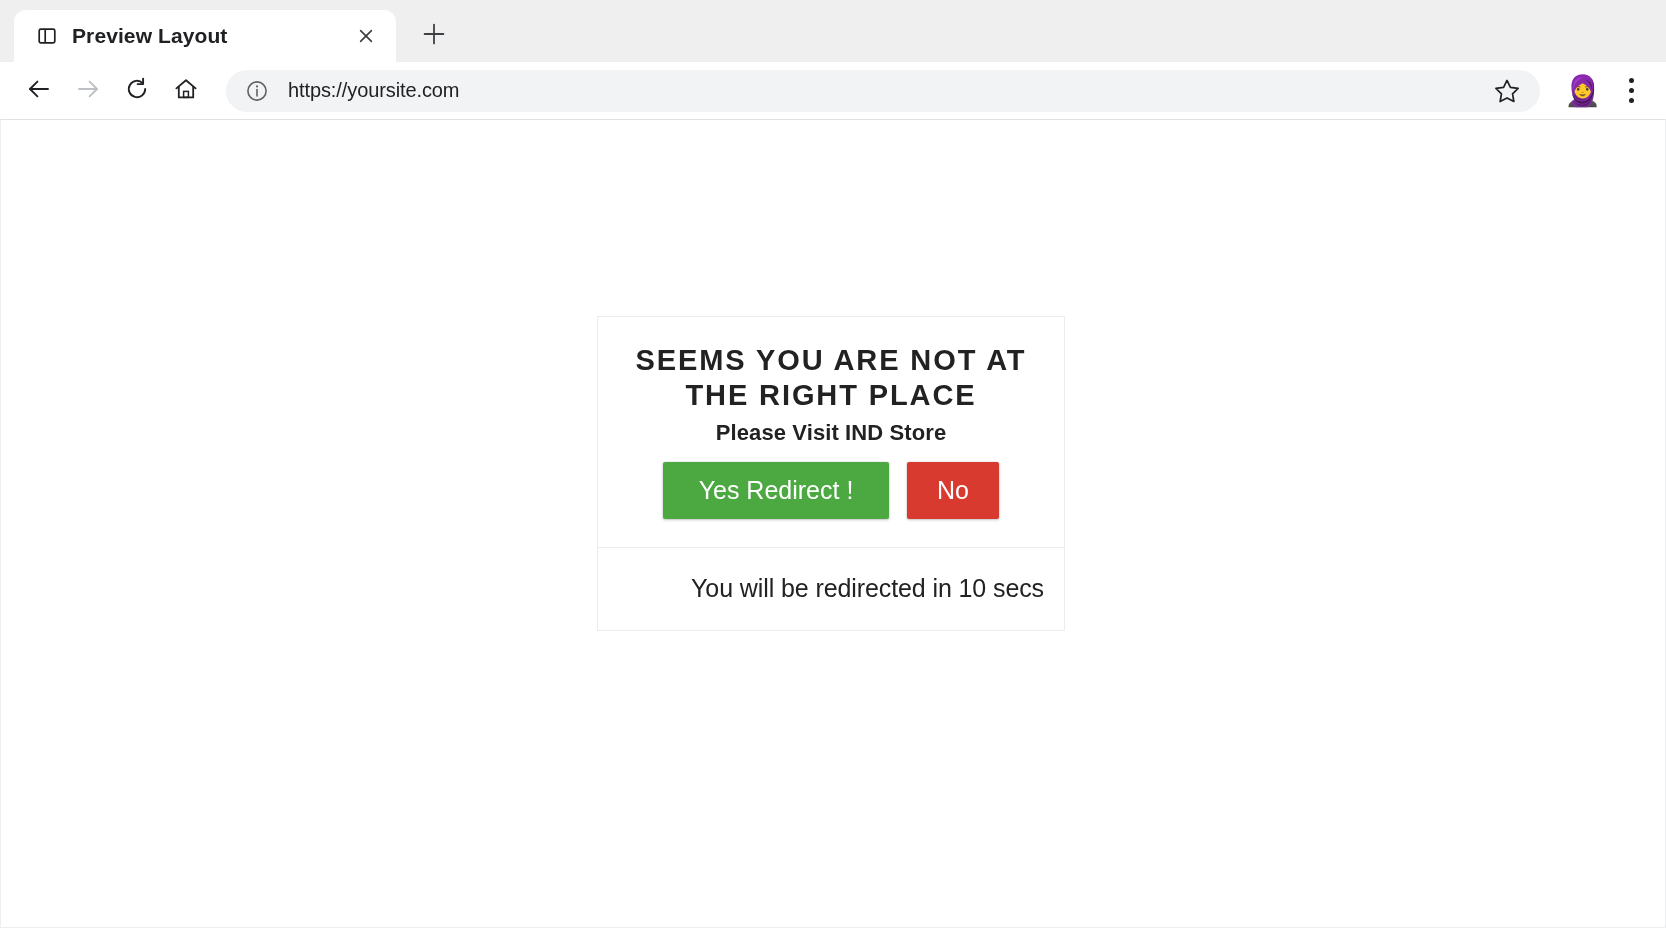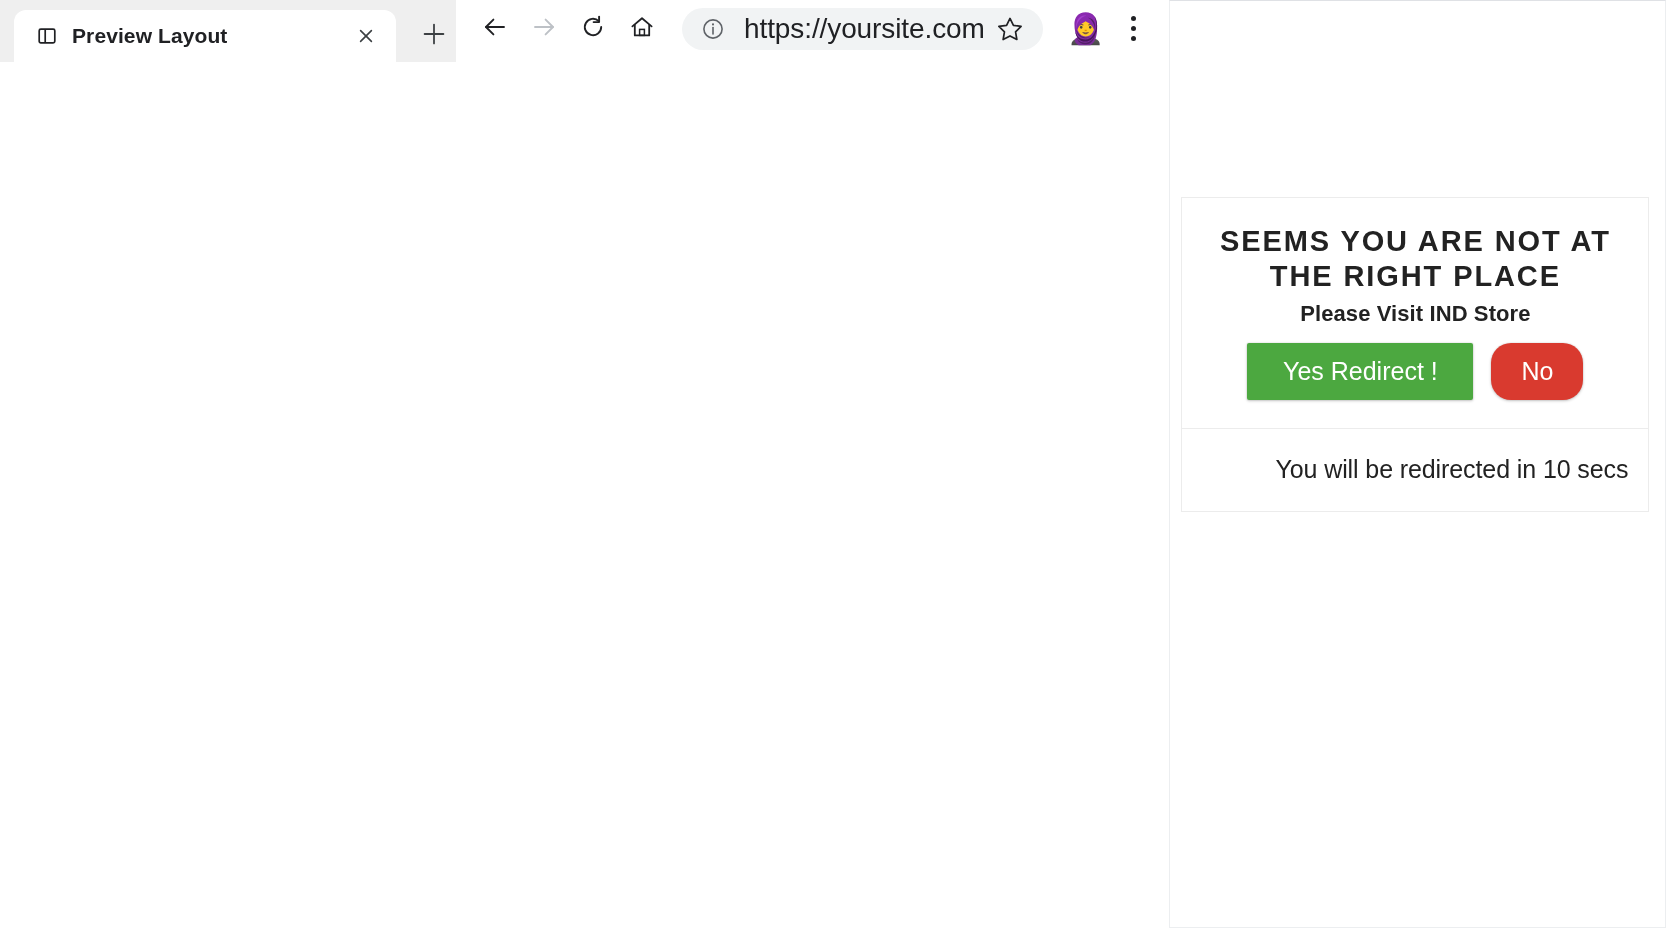--- a/index.html
+++ b/index.html
@@ -14,20 +14,21 @@
     overflow: hidden;
     font-family: "Liberation Sans", sans-serif;
     -webkit-font-smoothing: antialiased;
   }
 
   
   .browser {
     width: 1666px;
     height: 928px;
     display: flex;
+    flex-direction: column;
     background: #ffffff;
     box-sizing: border-box;
   }
 
   
   .tabstrip {
     height: 62px;
     background: #efefef;
     display: flex;
     align-items: flex-end;
@@ -125,21 +126,21 @@
     height: 26px;
     flex: 0 0 26px;
     display: flex;
     align-items: center;
     justify-content: center;
     margin-right: 18px;
     cursor: pointer;
   }
   .omnibox-url {
     flex: 1 1 auto;
-    font-size: 28px;
+    font-size: 20px;
     color: #202124;
     white-space: nowrap;
     overflow: hidden;
     letter-spacing: -0.1px;
   }
   .omnibox-star {
     width: 30px;
     height: 30px;
     flex: 0 0 30px;
     display: flex;
@@ -245,21 +246,21 @@
     height: 57px;
     border-radius: 2px;
     cursor: pointer;
     box-shadow: 0 1px 3px rgba(0,0,0,0.22), 0 0 0 1px rgba(0,0,0,0.03);
     display: inline-flex;
     align-items: center;
     justify-content: center;
     white-space: nowrap;
   }
   .btn-yes { width: 226px; }
-  .btn-no  { width: 92px; border-radius: 20px; }
+  .btn-no  { width: 92px; }
 
   .card-footer {
     border-top: 1px solid #ececec;
     padding: 26px 20px 27px 20px;
     text-align: right;
     font-size: 25px;
     color: #222222;
     letter-spacing: -0.1px;
   }
 </style>

